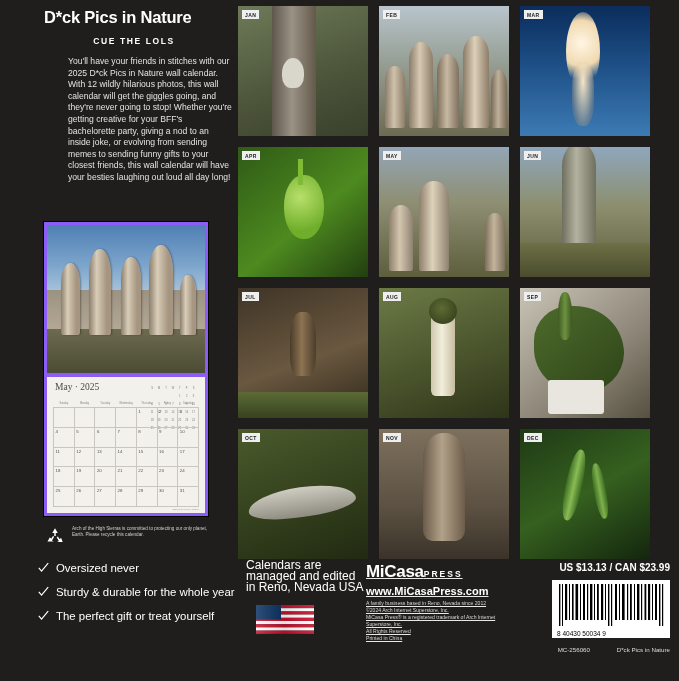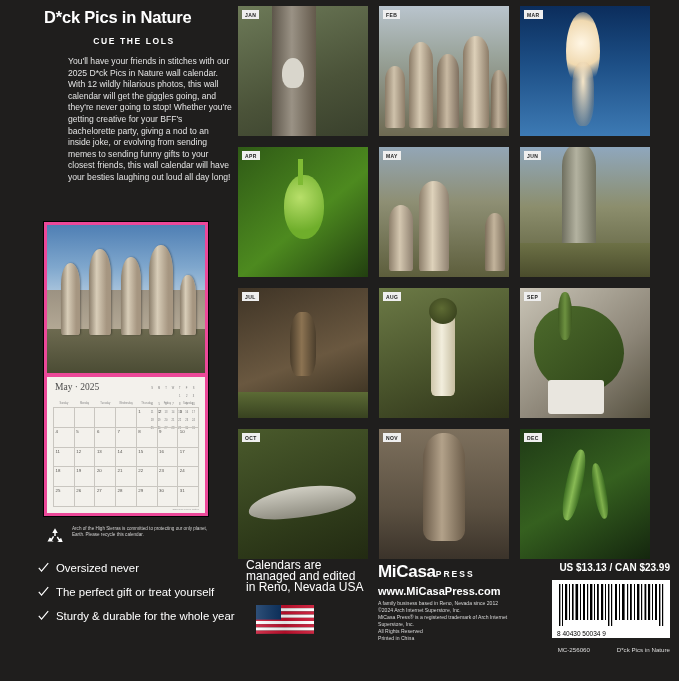--- a/index.html
+++ b/index.html
@@ -6,21 +6,21 @@
   body{width:679px;height:681px;overflow:hidden;font-family:"Liberation Sans",sans-serif;color:#e8e8e8;}
   .page{position:relative;width:679px;height:681px;background:#1f1e1d;}
 
   
   .left{position:absolute;left:0;top:0;width:232px;height:681px;background:#1f1e1d;}
   .title{position:absolute;left:44px;top:8px;width:180px;font-size:16.5px;font-weight:bold;color:#ffffff;letter-spacing:-0.2px;}
   .subtitle{position:absolute;left:44px;top:36px;width:180px;font-size:8.5px;font-weight:bold;color:#ffffff;letter-spacing:1.6px;text-align:center;}
   .blurb{position:absolute;left:56px;top:56px;width:164px;font-size:8.6px;line-height:11.6px;color:#e3e3e3;margin-left:12px;}
 
   
-  .preview{position:absolute;left:44px;top:222px;width:164px;height:294px;background:#ec4899;box-shadow:0 0 0 1px #000;}
+  .preview{position:absolute;left:44px;top:222px;width:164px;height:294px;background:#8b5cf6;box-shadow:0 0 0 1px #000;}
   .preview .photo{position:absolute;left:3px;top:3px;width:158px;height:148px;overflow:hidden;background:#5d7fa5;}
   .sky{position:absolute;left:0;top:0;width:100%;height:52%;
        background:linear-gradient(180deg,#4f7fb4 0%,#7fa7cd 55%,#b9cfe2 100%);}
   .hills{position:absolute;left:0;top:44%;width:100%;height:30%;
        background:linear-gradient(180deg,#9c9282 0%,#b6ab97 100%);}
   .ground{position:absolute;left:0;bottom:0;width:100%;height:30%;
        background:linear-gradient(180deg,#6d6a50 0%,#4b4c34 100%);}
   .hoodoo{position:absolute;bottom:26%;background:linear-gradient(90deg,#8c7f6c,#d8cdb8 35%,#a69681 80%);
        border-radius:48% 48% 8% 8%/30% 30% 4% 4%;box-shadow:1px 0 2px rgba(0,0,0,.35);}
   .cal{position:absolute;left:3px;top:155px;width:158px;height:136px;background:#f3f1ec;color:#333;}
@@ -47,21 +47,21 @@
   
   .months{position:absolute;left:238px;top:6px;width:436px;}
   .m{position:absolute;width:130px;height:130px;overflow:hidden;background:#2a2a28;}
   .m .tag{position:absolute;left:4px;top:4px;z-index:5;background:#efefef;color:#1a1a1a;
           font-size:5px;font-weight:bold;letter-spacing:.4px;padding:1.5px 3px;}
 
   
   .bottom{position:absolute;left:238px;top:556px;width:436px;height:120px;}
   .edited{position:absolute;left:8px;top:4px;width:118px;font-size:12px;line-height:11px;color:#ffffff;}
   .flag{position:absolute;left:16px;top:44px;width:62px;height:40px;}
-  .brand{position:absolute;left:140px;top:6px;width:150px;}
+  .brand{position:absolute;left:128px;top:6px;width:150px;text-decoration:underline;}
   .brand .logo{font-size:17px;font-weight:bold;color:#ffffff;letter-spacing:-0.3px;}
   .brand .logo .press{font-size:8.5px;letter-spacing:2px;font-weight:bold;}
   .brand .site{font-size:11px;font-weight:bold;color:#ffffff;margin-top:3px;}
   .brand .fine{font-size:5.1px;line-height:7px;color:#d8d8d8;margin-top:3px;}
   .price{position:absolute;right:4px;top:6px;font-size:10px;font-weight:bold;color:#ffffff;}
   .barcode{position:absolute;right:4px;top:24px;width:118px;height:58px;background:#ffffff;}
   .bars{position:absolute;left:6px;top:4px;width:106px;height:42px;}
   .bn{position:absolute;bottom:1px;font-size:6.5px;color:#000;font-family:"Liberation Sans",sans-serif;}
   .mc{position:absolute;right:4px;top:86px;font-size:6.2px;color:#dcdcdc;}
   .mcr{position:absolute;right:4px;top:86px;font-size:6.2px;color:#dcdcdc;text-align:right;}
@@ -228,27 +228,27 @@
       <div class="feat">
         <svg class="chk" viewBox="0 0 14 14">
             <path d="M1 7.5l3.5 4L13 1.5" stroke="#ffffff" stroke-width="1.5" fill="none"></path>
           </svg>
         <span>Oversized never</span>
       </div>
       <div class="feat">
         <svg class="chk" viewBox="0 0 14 14">
             <path d="M1 7.5l3.5 4L13 1.5" stroke="#ffffff" stroke-width="1.5" fill="none"></path>
           </svg>
-        <span>The perfect gift or treat yourself</span>
+        <span>Sturdy &amp; durable for the whole year</span>
       </div>
       <div class="feat">
         <svg class="chk" viewBox="0 0 14 14">
             <path d="M1 7.5l3.5 4L13 1.5" stroke="#ffffff" stroke-width="1.5" fill="none"></path>
           </svg>
-        <span>Sturdy &amp; durable for the whole year</span>
+        <span>The perfect gift or treat yourself</span>
       </div>
     </div>
   </div>
 
   <div class="months">
 
     <div class="m" style="left:0;top:0;">
       <div class="tag">JAN</div>
       <div style="position:absolute;inset:0;background:linear-gradient(160deg,#6d7a58,#4b5339 60%,#39402c);"></div>
       <div style="position:absolute;left:34px;top:-6px;width:44px;height:150px;background:linear-gradient(90deg,#5d564a,#9a9285 45%,#63594b);border-radius:6px;"></div>

